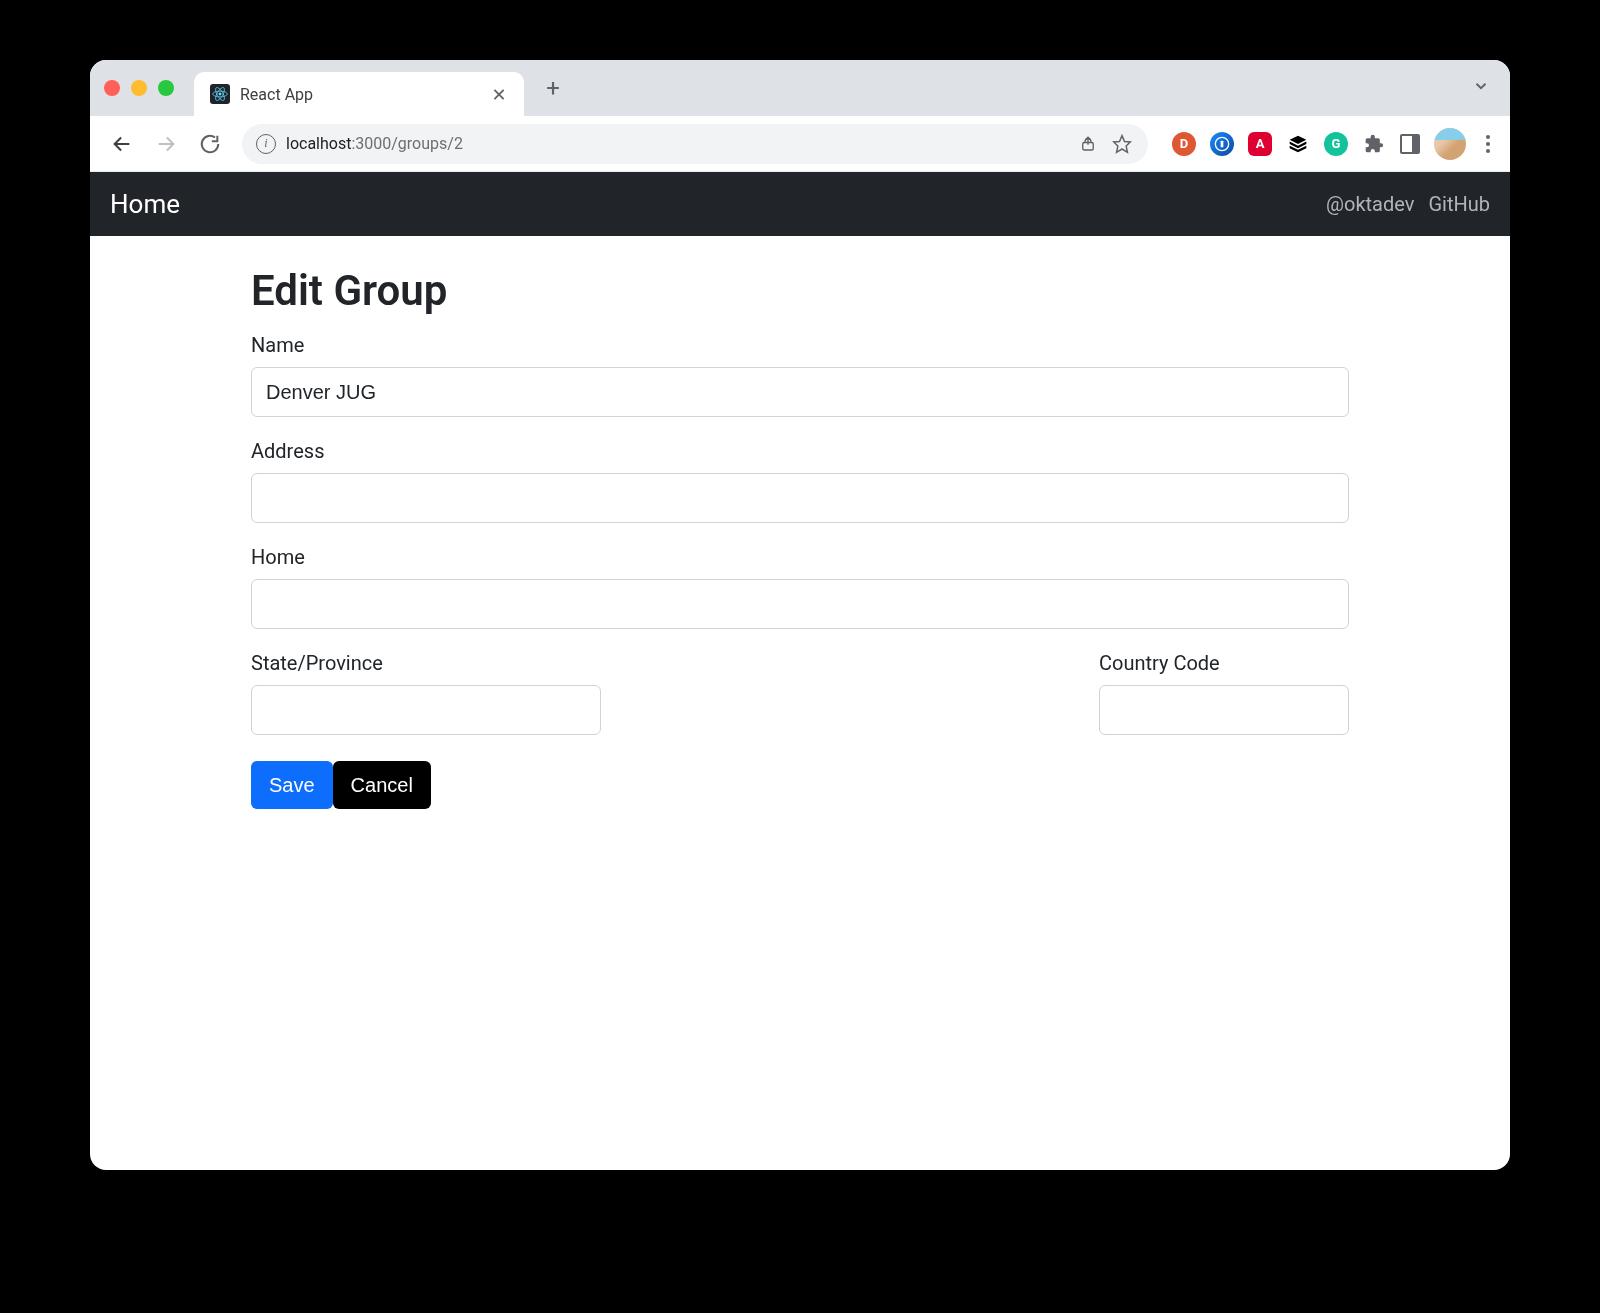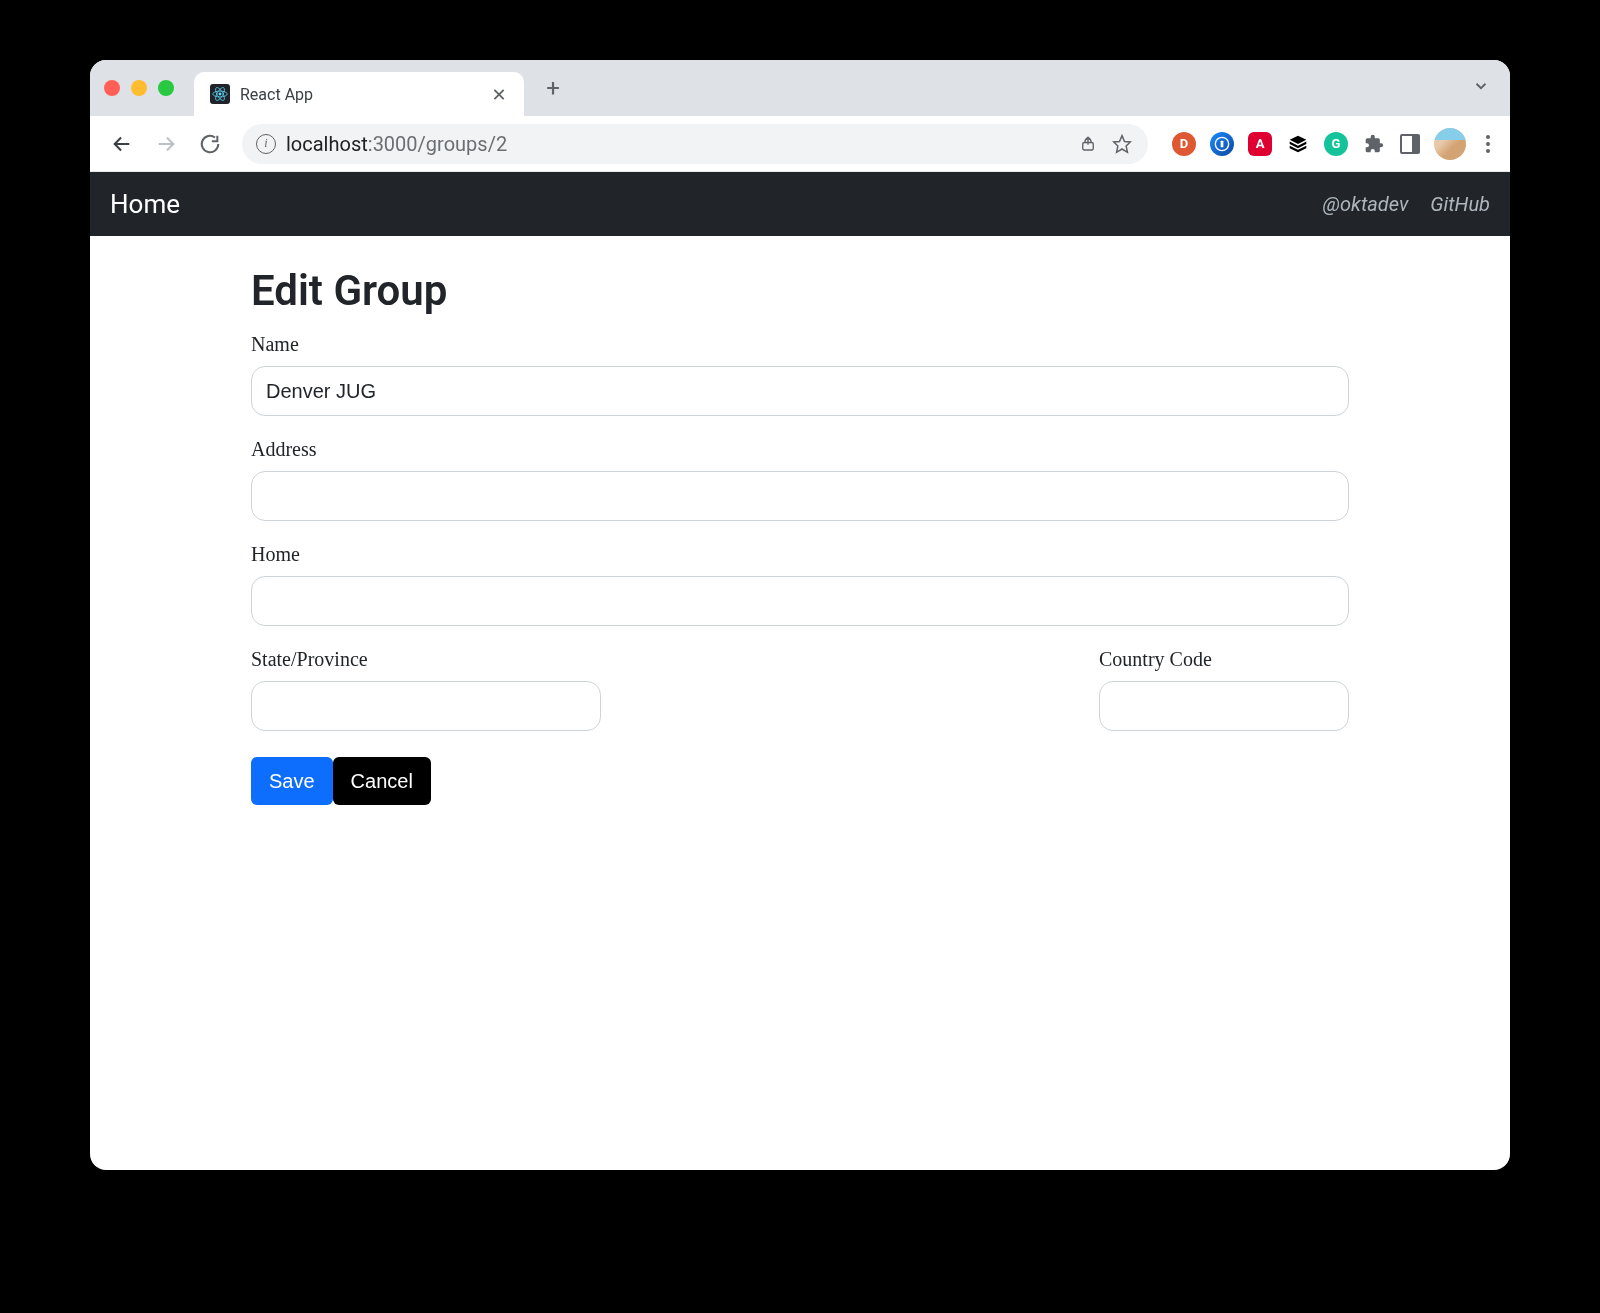--- a/index.html
+++ b/index.html
@@ -143,21 +143,21 @@
       border-radius: 50%;
       display: flex;
       align-items: center;
       justify-content: center;
       font-size: 12px;
       color: #5f6368;
       font-family: Georgia, serif;
       font-style: italic;
     }
     .url-text {
-      font-size: 20px;
+      font-size: 16px;
       color: #202124;
       flex: 1;
     }
     .url-text .host { color: #202124; }
     .url-text .path { color: #6b6f73; }
     .addr-action {
       width: 24px;
       height: 24px;
       color: #5f6368;
       display: flex;
@@ -226,22 +226,21 @@
       color: #fff;
     }
     .nav-home {
       font-size: 26px;
       color: #fff;
       cursor: pointer;
     }
     .nav-links {
       margin-left: auto;
       display: flex;
-      gap: 22px;
-      font-style: italic;
+      gap: 14px;
     }
     .nav-link {
       color: #adb5bd;
       font-size: 20px;
       cursor: pointer;
     }
     
     .content {
       flex: 1;
       padding: 30px 0;
@@ -259,27 +258,26 @@
       margin-bottom: 18px;
     }
     .form-group {
       margin-bottom: 22px;
     }
     .form-label {
       display: block;
       font-size: 20px;
       color: #212529;
       margin-bottom: 10px;
-      font-family: Liberation Serif, serif;
     }
     .form-control {
       width: 100%;
       height: 50px;
       border: 1px solid #ced4da;
-      border-radius: 14px;
+      border-radius: 6px;
       padding: 0 14px;
       font-size: 20px;
       color: #212529;
       background: #fff;
     }
     .form-row {
       display: flex;
       gap: 40px;
     }
     .form-row .form-group { flex: 1; }

